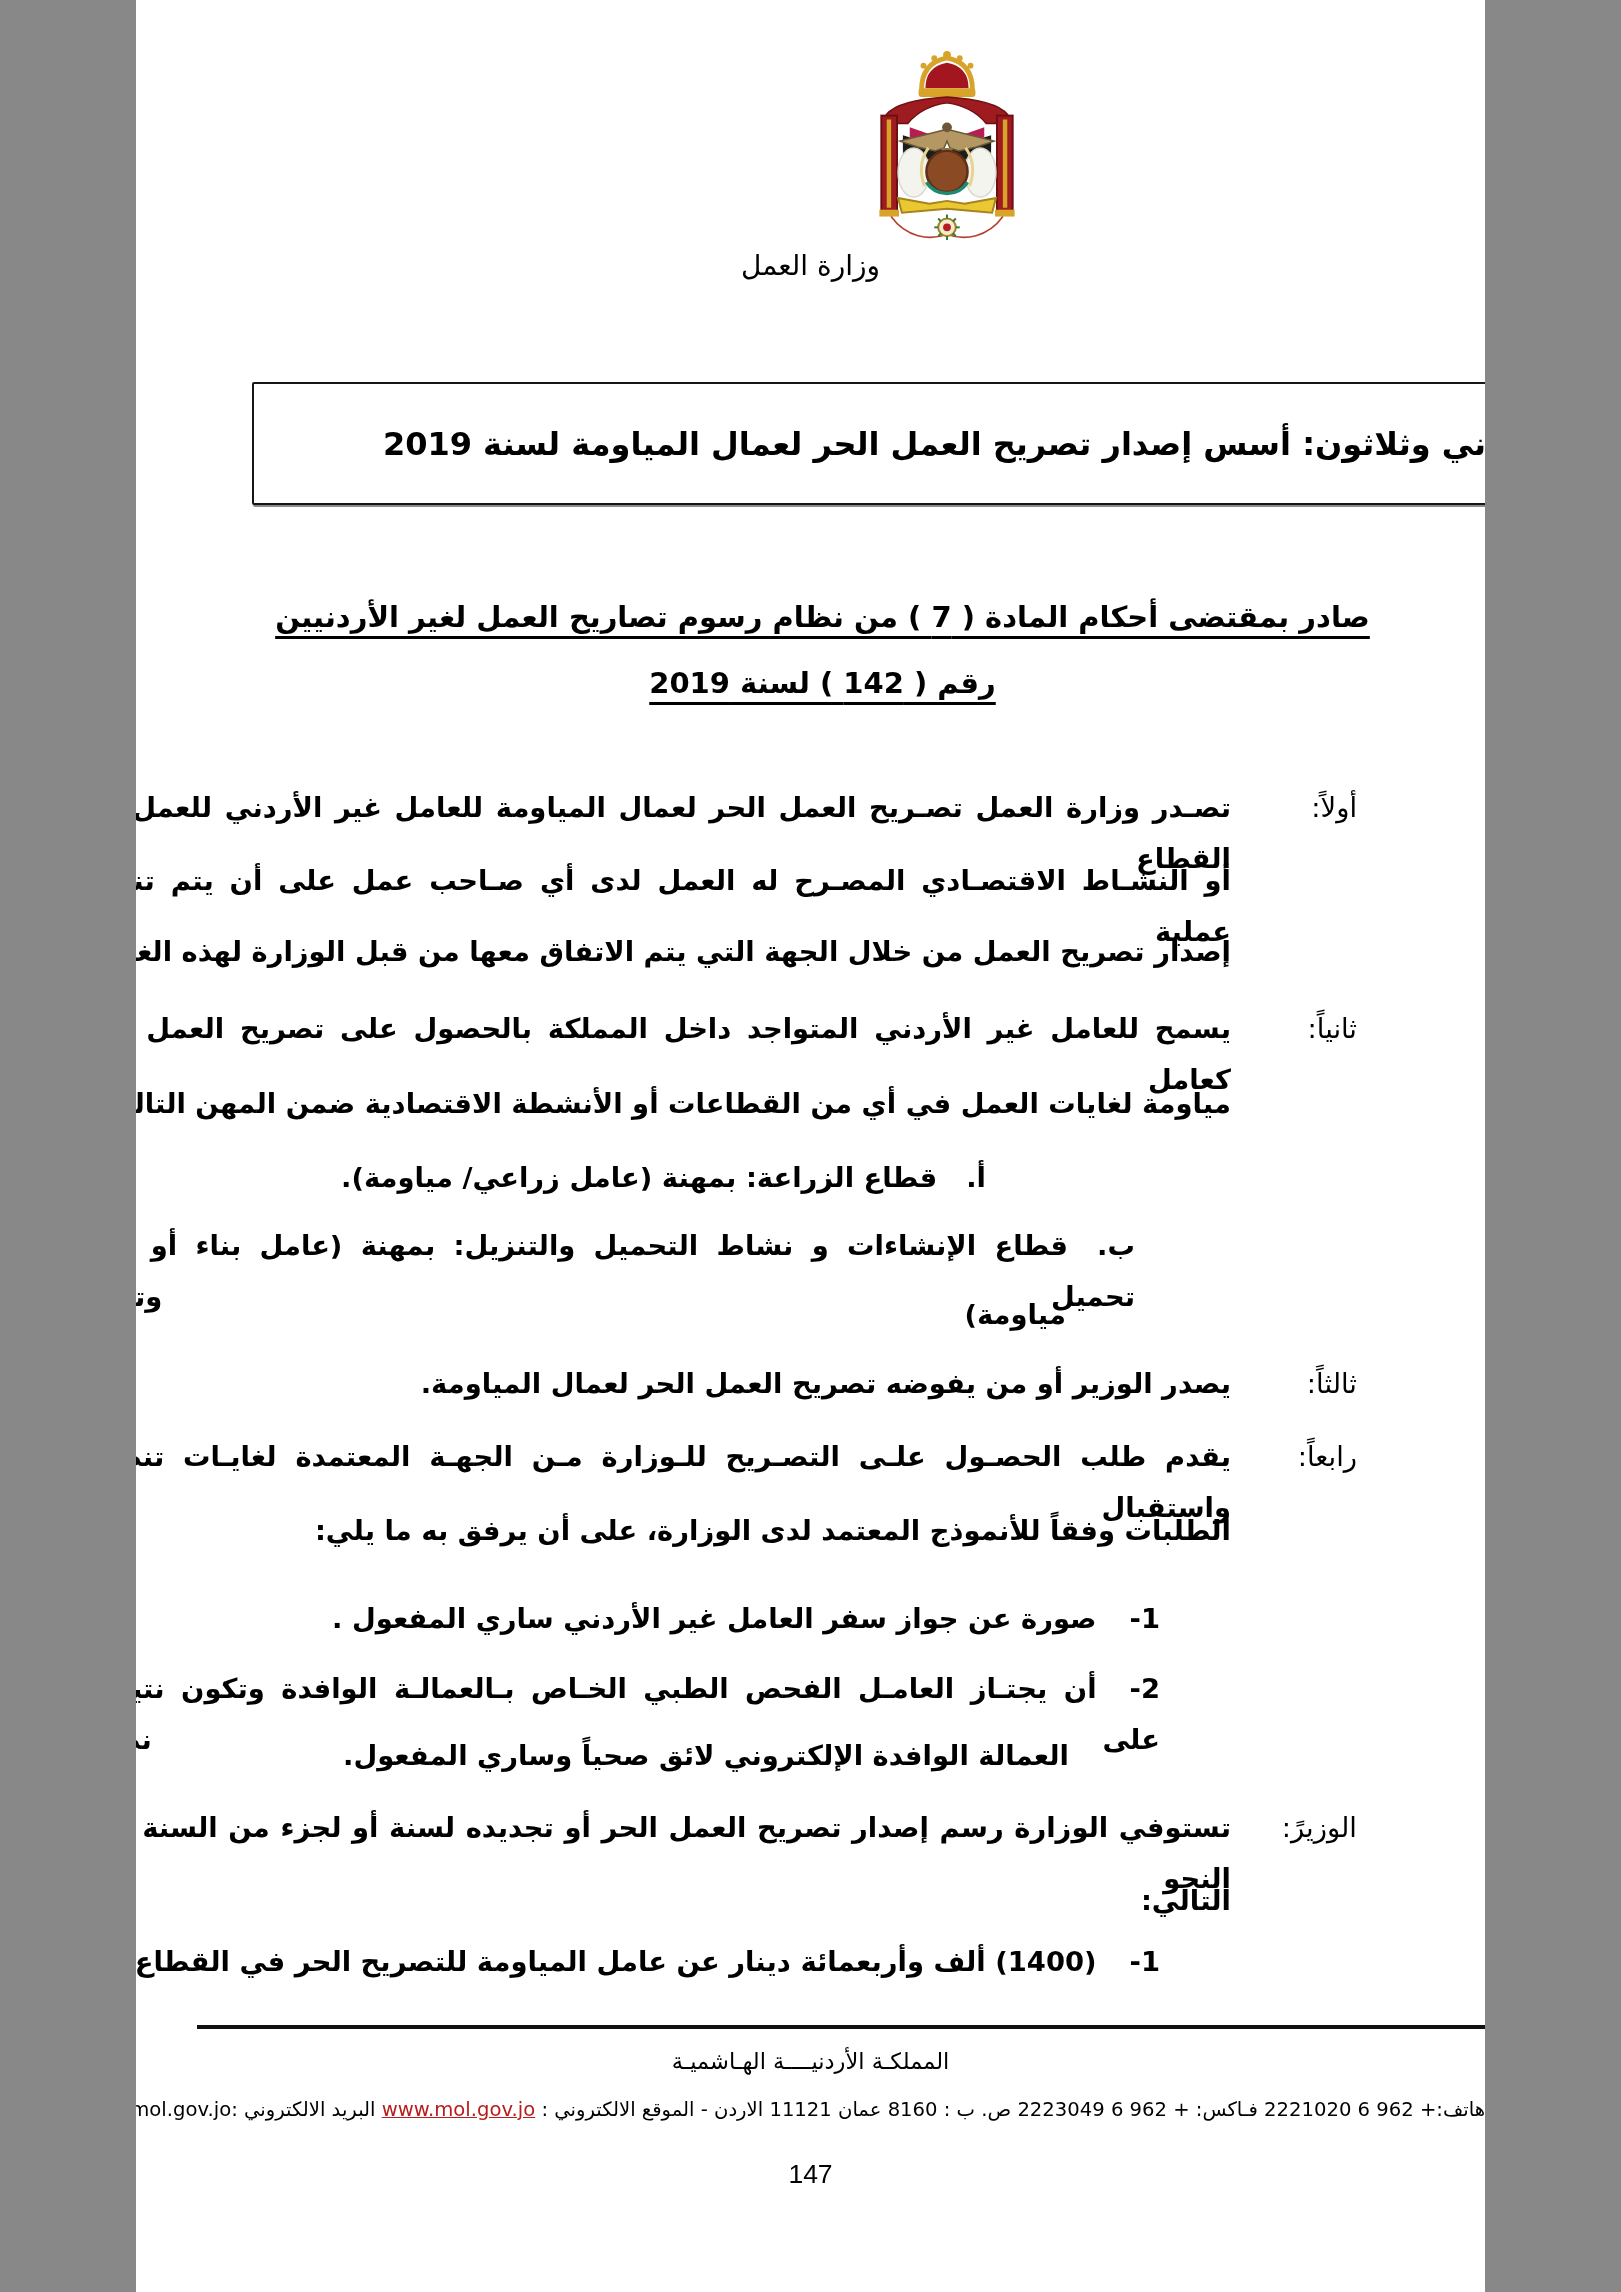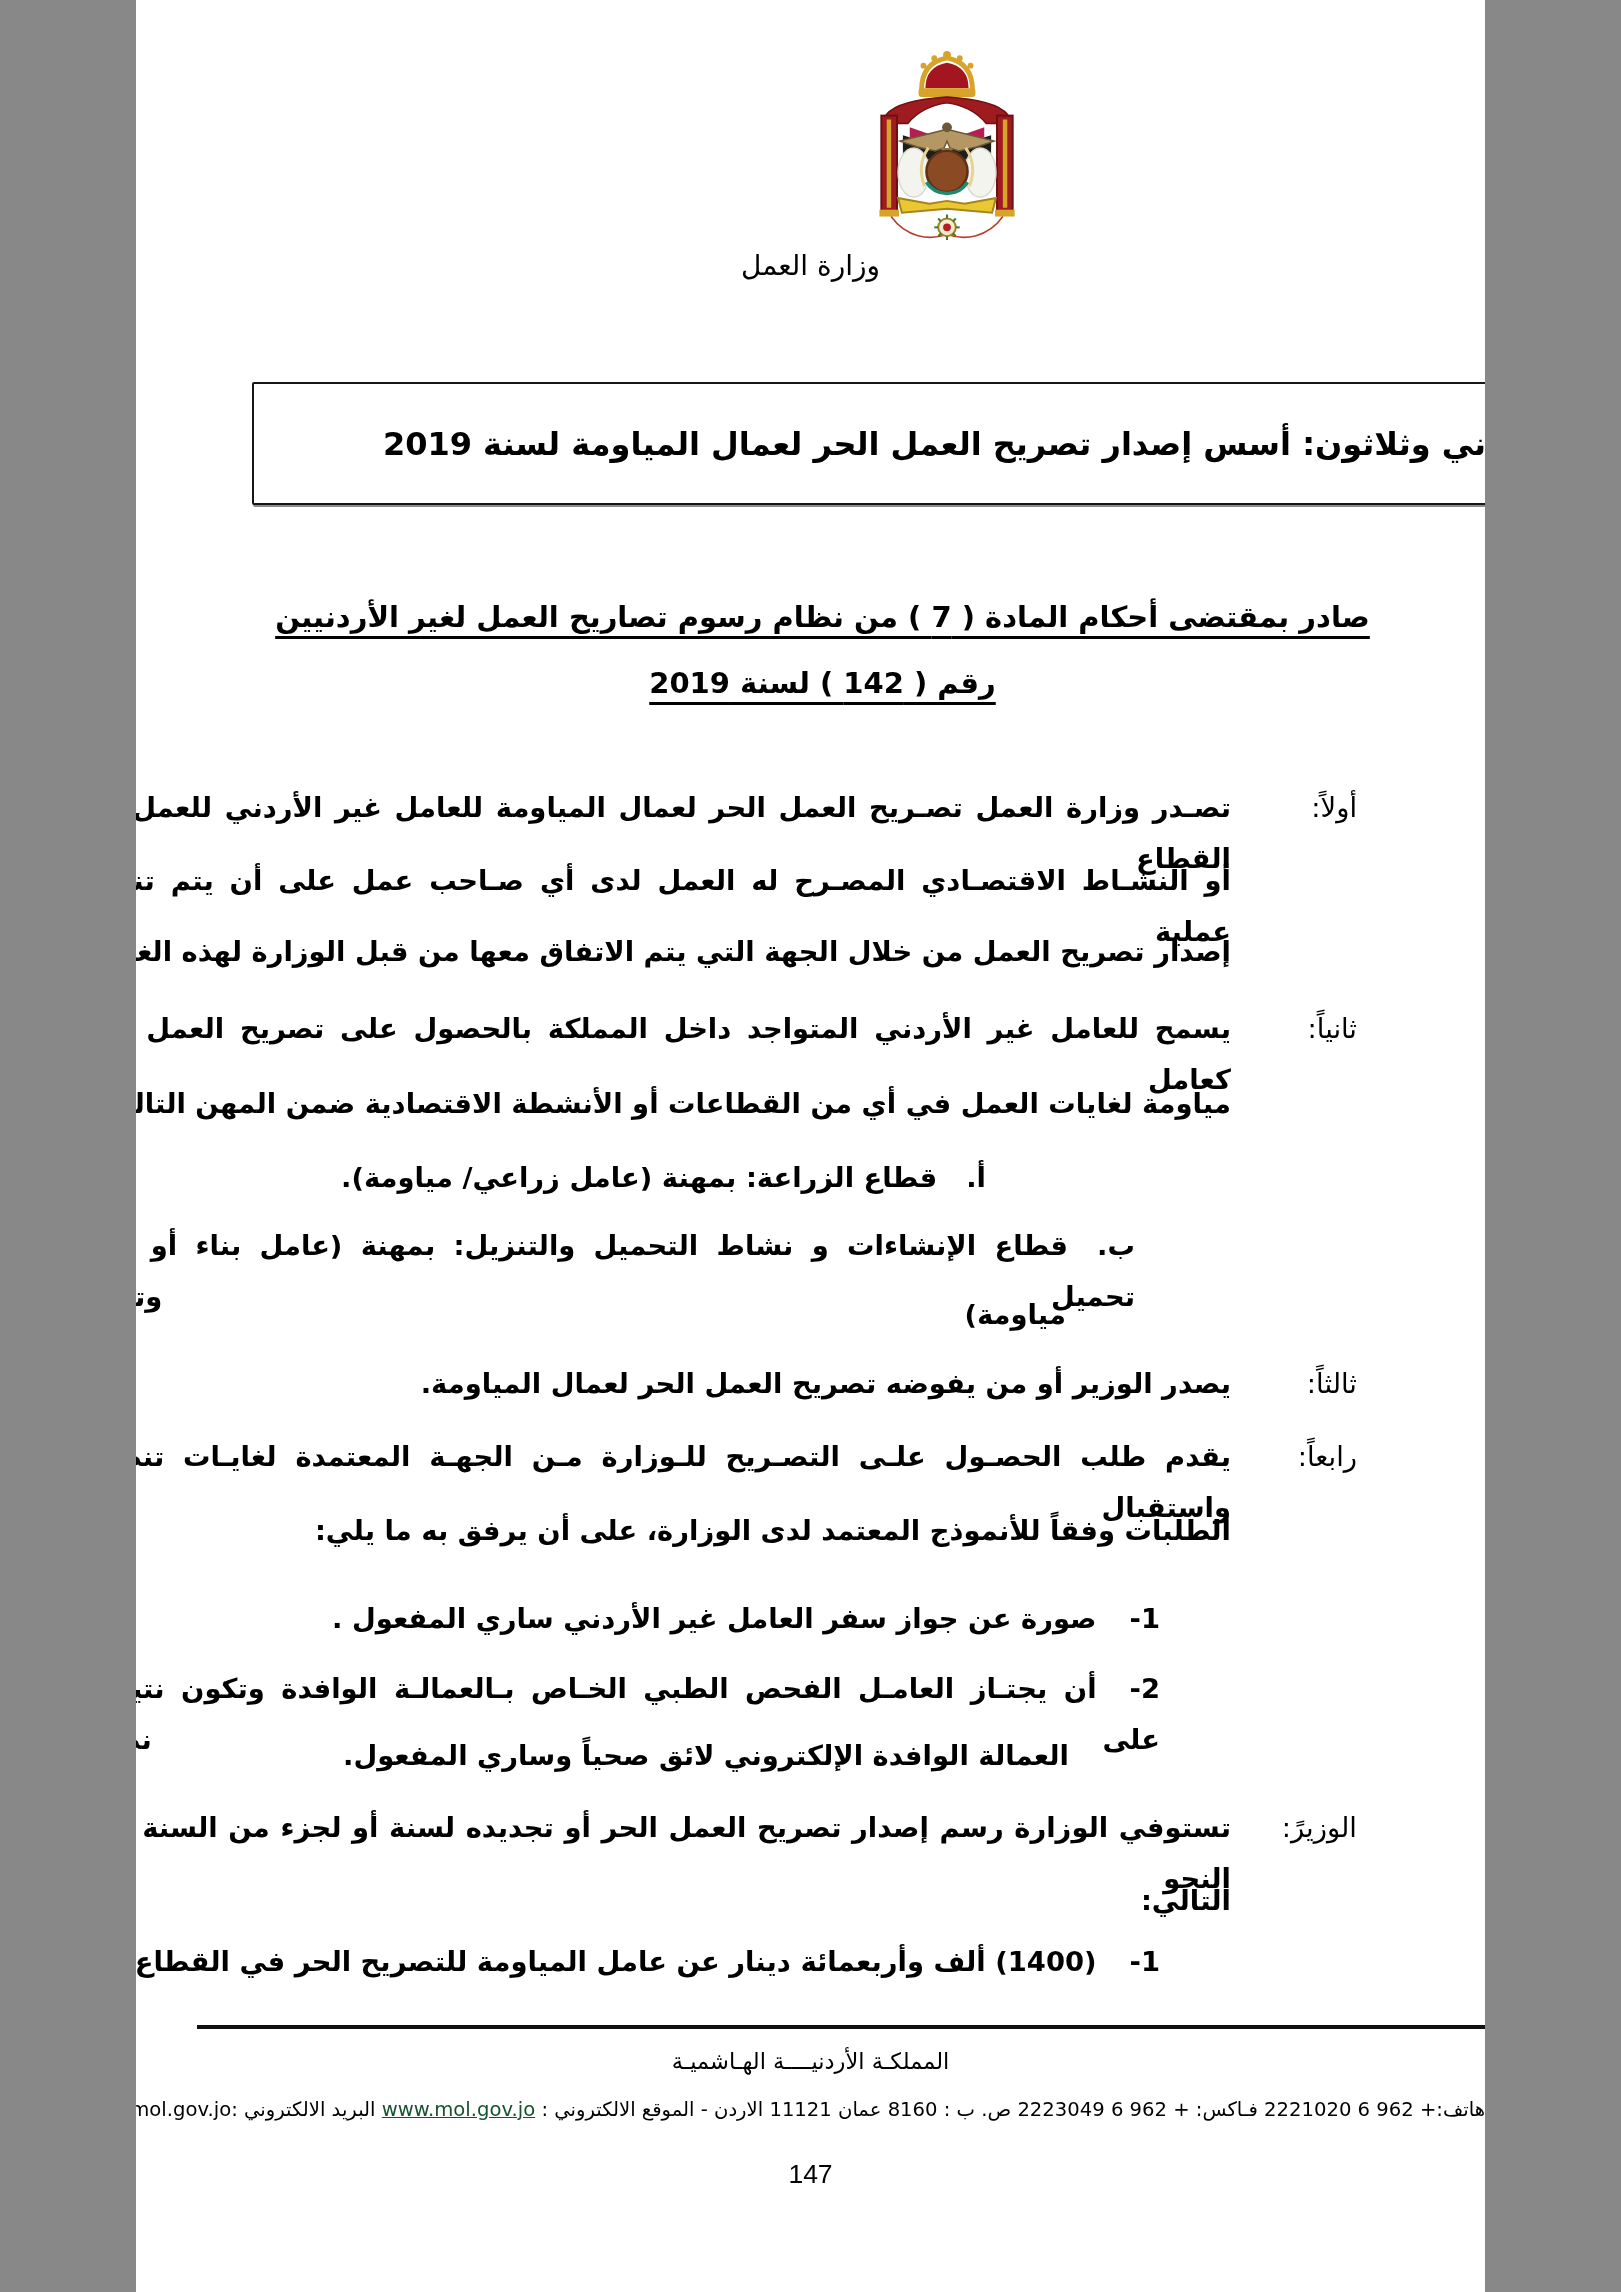--- a/index.html
+++ b/index.html
@@ -75,21 +75,21 @@
   }
   .kingdom-name{
     position:absolute;left:0;top:2041px;width:100%;height:41px;line-height:41px;
     text-align:center;font-size:22.5px;font-weight:400;
   }
   .contact-line{
     position:absolute;left:0;top:2092px;width:100%;height:35px;line-height:35px;
     text-align:center;font-size:19.6px;font-weight:400;white-space:nowrap;
   }
   .contact-line .site-link{
-    color:#14532d;text-decoration:underline;cursor:pointer;
+    color:#b91c1c;text-decoration:underline;cursor:pointer;
   }
   .page-number{
     position:absolute;left:0;top:2156px;width:100%;height:37px;line-height:37px;
     text-align:center;font-size:26.5px;font-weight:400;
     font-family:"Liberation Sans",sans-serif;
   }
 </style>
 </head>
 <body>
 

